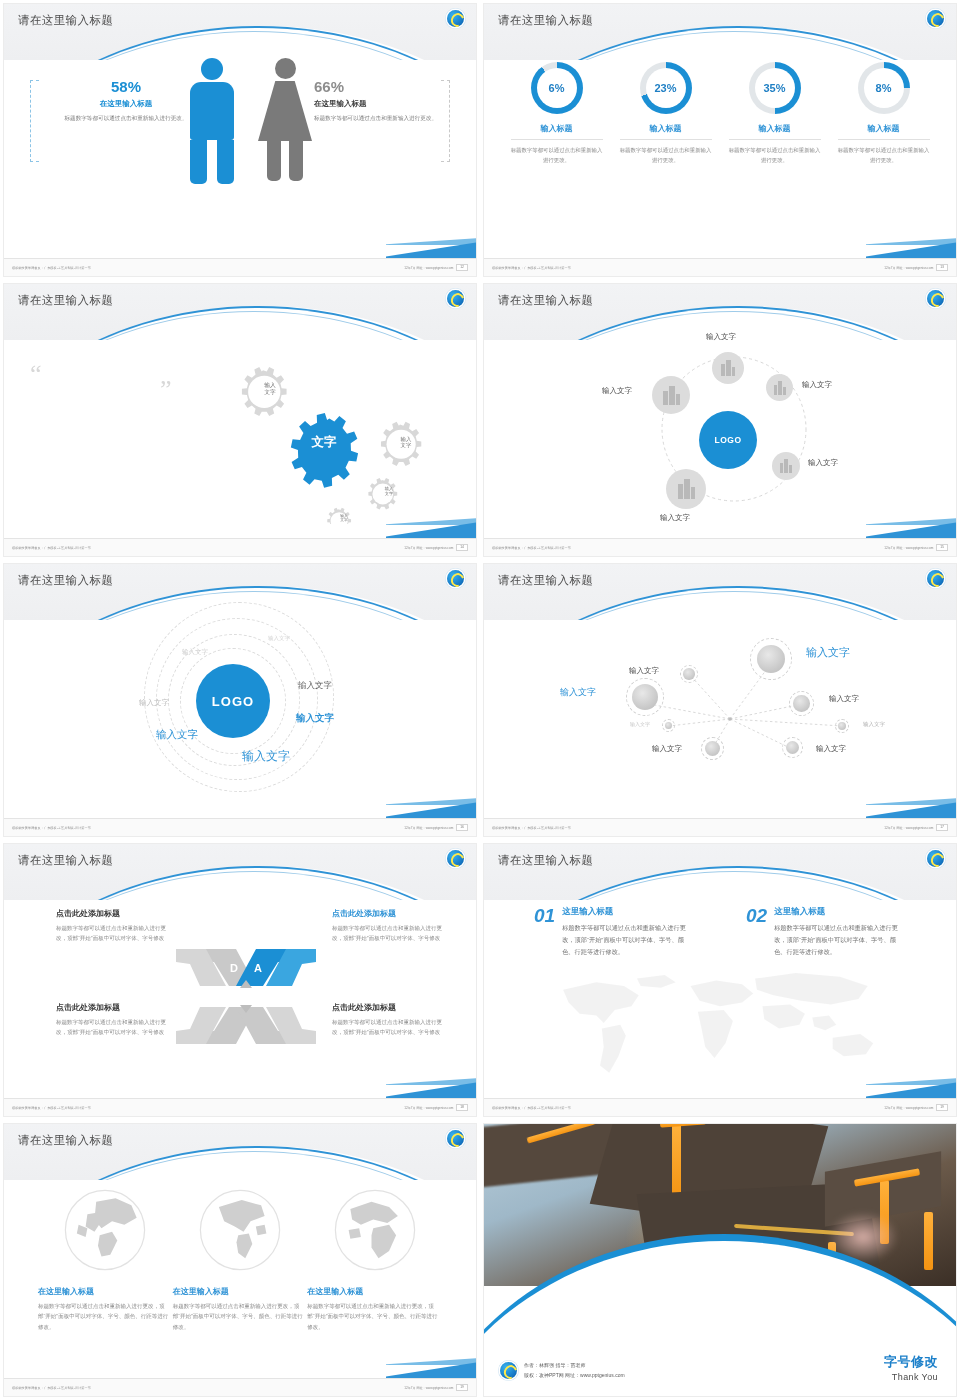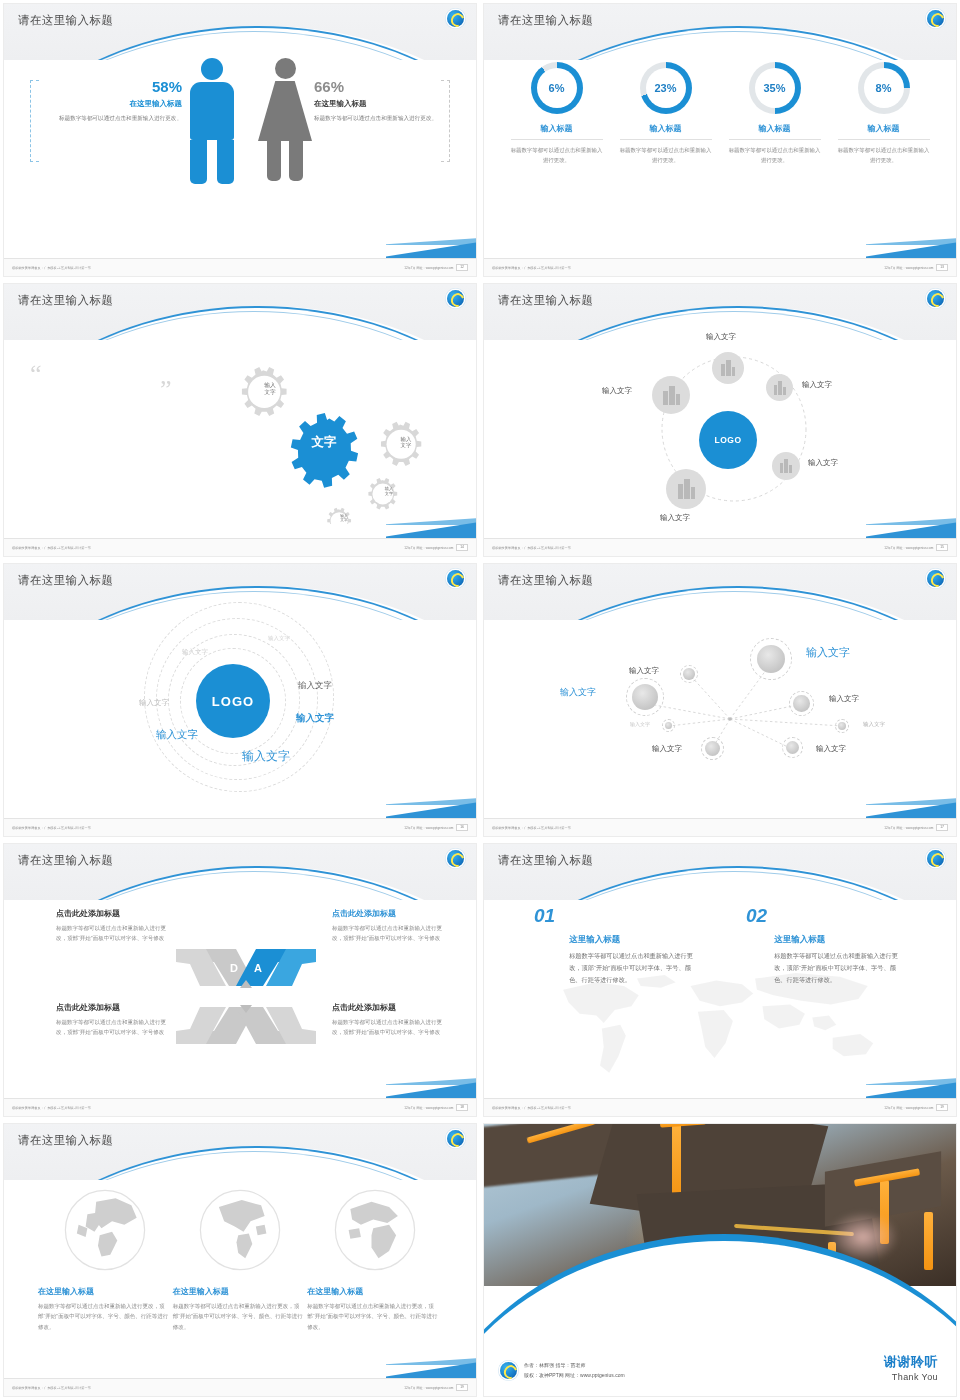--- a/index.html
+++ b/index.html
@@ -160,21 +160,21 @@
   .nlab { position:absolute; white-space:nowrap; }
 
   
   .q-h { font-size:8px; font-weight:bold; color:#3b3b3b; }
   .q-h.blue { color:#2f93d6; }
   .q-p { font-size:5.5px; color:#8a8a8a; line-height:1.85; margin-top:4px; }
   .q-letter { position:absolute; font-size:11px; font-weight:bold; color:#ffffff; }
 
   
   .num { font-size:19px; font-weight:bold; font-style:italic; color:#2f93d6; line-height:1; }
-  .nh { font-size:8.5px; font-weight:bold; color:#2f93d6;margin-top:28px; }
+  .nh { font-size:8.5px; font-weight:bold; color:#2f93d6; }
   .np { font-size:6.2px; color:#6f6f6f; line-height:1.95; margin-top:4px; }
   .wmap { position:absolute; left:40px; top:78px; width:392px; height:120px; opacity:.5; }
 
   
   .gcol { width:138px; }
   .gtitle { font-size:8px; font-weight:bold; color:#2f93d6; }
   .gp { font-size:5.5px; color:#8a8a8a; line-height:1.9; margin-top:4px; }
 
   
   .photo { position:absolute; left:0; top:0; width:472px; height:162px; overflow:hidden; }
@@ -231,21 +231,21 @@
           <div class="fig" style="left:254px; top:6px;">
             <div class="head" style="background:#7a7a7a; width:21px; height:21px;"></div>
             <div style="width:54px; height:60px; margin-top:2px; background:#7a7a7a;
                         clip-path:polygon(32% 0,68% 0,100% 100%,0 100%); border-radius:7px 7px 0 0;"></div>
             <div class="male-legs" style="width:54px; height:40px;">
               <span style="left:9px; width:14px; background:#7a7a7a; height:40px;"></span>
               <span style="right:9px; width:14px; background:#7a7a7a; height:40px;"></span>
             </div>
           </div>
 
-          <div style="position:absolute; left:48px; top:26px; width:130px; text-align:right;">
+          <div style="position:absolute; left:57px; top:26px; width:130px; text-align:center;">
             <div class="pct" style="color:#1b8fd4;">58%</div>
             <div class="sub" style="color:#1b8fd4;">在这里输入标题</div>
             <div class="desc">标题数字等都可以通过点击和重新输入进行更改。</div>
           </div>
 
           <div style="position:absolute; left:310px; top:26px; width:130px;">
             <div class="pct" style="color:#8d8d8d;">66%</div>
             <div class="sub" style="color:#3f3f3f;">在这里输入标题</div>
             <div class="desc">标题数字等都可以通过点击和重新输入进行更改。</div>
           </div>
@@ -703,21 +703,21 @@
             <path d="M168 26 L196 20 L224 24 L236 34 L224 44 L200 48 L178 42 Z"></path>
             <path d="M176 54 L204 52 L214 64 L206 88 L194 104 L184 92 L180 72 Z"></path>
             <path d="M238 18 L282 12 L330 16 L360 26 L350 40 L320 46 L288 42 L258 36 L240 30 Z"></path>
             <path d="M246 48 L276 46 L292 56 L286 68 L264 72 L248 62 Z"></path>
             <path d="M322 82 L352 78 L366 88 L358 100 L334 102 L322 94 Z"></path>
             <path d="M300 60 L318 58 L326 68 L314 74 L302 70 Z"></path>
             <path d="M110 18 L140 14 L152 22 L136 28 L114 26 Z"></path>
           </g>
         </svg>
 
-        <div style="position:absolute; left:50px; top:22px; width:160px; display:flex; gap:14px;">
+        <div style="position:absolute; left:50px; top:22px; width:160px; display:flex; gap:7px;">
           <div class="num">01</div>
           <div style="flex:1;">
             <div class="nh">这里输入标题</div>
             <div class="np">标题数字等都可以通过点击和重新输入进行更改，顶部“开始”面板中可以对字体、字号、颜色、行距等进行修改。</div>
           </div>
         </div>
 
         <div style="position:absolute; left:262px; top:22px; width:160px; display:flex; gap:7px;">
           <div class="num">02</div>
           <div style="flex:1;">
@@ -844,19 +844,19 @@
 
       <div class="credits">
         <div class="cred-badge"></div>
         <div class="cred-lines">
           <div>作者：林辉强    指导：苗老师</div>
           <div>版权：攻神PPT网    网址：www.pptgenius.com</div>
         </div>
       </div>
 
       <div class="thanks">
-        <div class="thanks-cn">谢谢聆听</div>
+        <div class="thanks-cn">字号修改</div>
         <div class="thanks-en">Thank You</div>
       </div>
     </div>
   </div>
 
 </div>
 
 </body></html>

